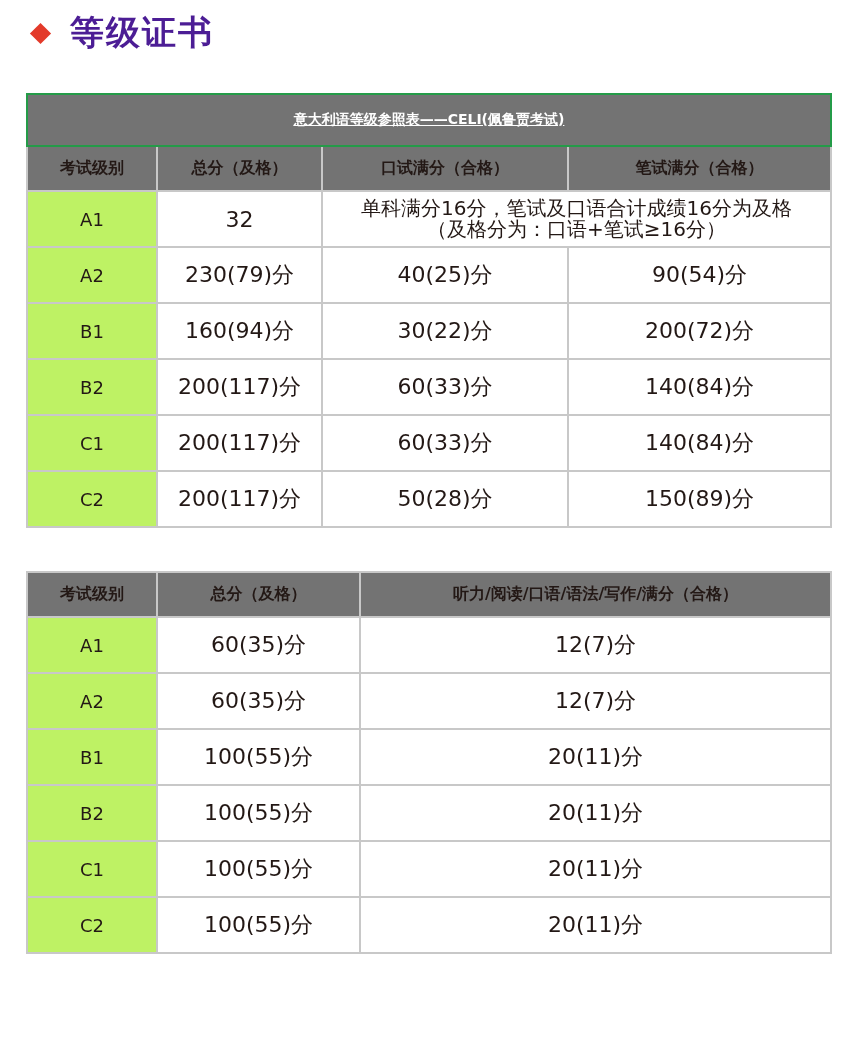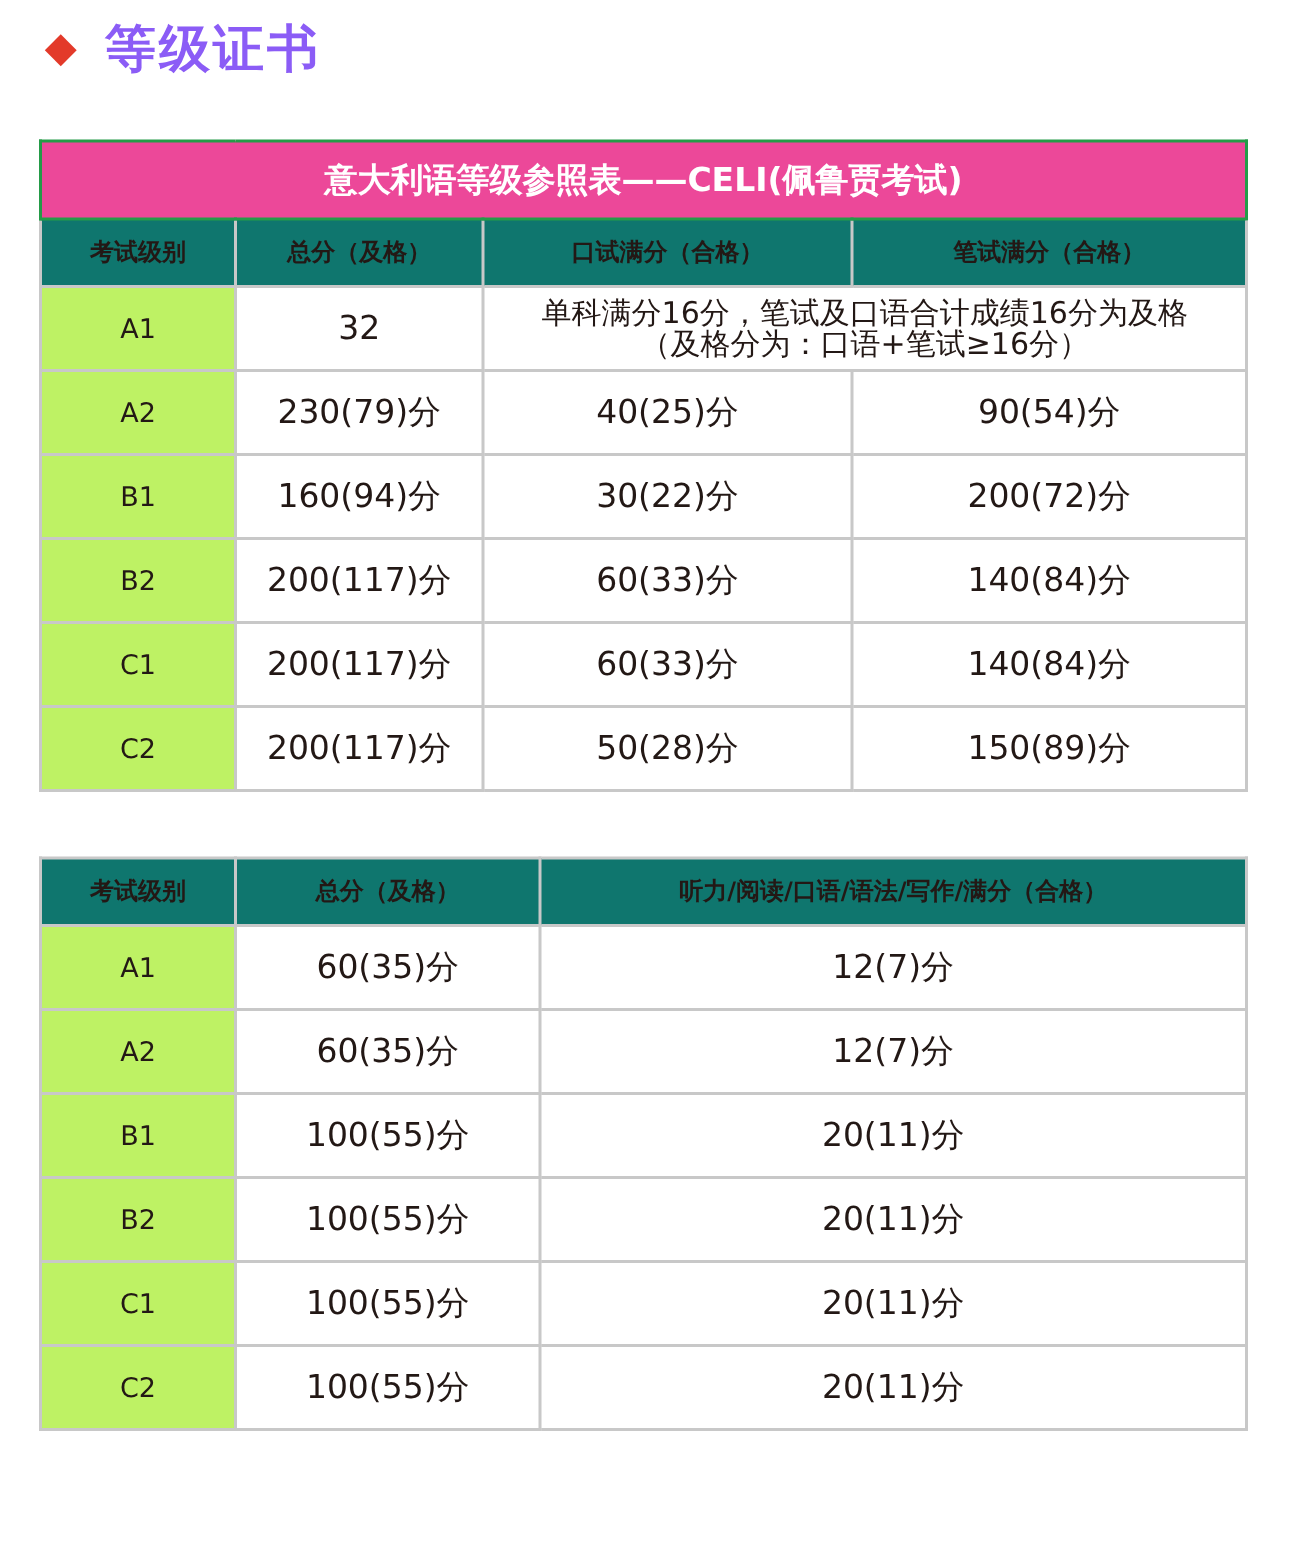--- a/index.html
+++ b/index.html
@@ -9,36 +9,36 @@
   }
   .heading {
     position: absolute; left: 30px; top: 8px; height: 50px;
     display: flex; align-items: center;
   }
   .diamond {
     width: 15px; height: 15px; background: #e33a2a; transform: rotate(45deg);
     margin-right: 22px; margin-left: 3px;
   }
   .heading-text {
-    font-size: 34px; font-weight: bold; color: #8b5cf6; letter-spacing: 2px;
+    font-size: 34px; font-weight: bold; color: #4c1d95; letter-spacing: 2px;
   }
   .tbl {
     position: absolute; left: 26px; width: 804px;
     border-collapse: collapse; table-layout: fixed;
   }
   .tbl td, .tbl th {
     border: 2px solid #c8c8c8; text-align: center; vertical-align: middle;
     padding: 0; font-size: 22px;
   }
   .tbl .title-row th {
-    background: #ec4899; color: #ffffff; font-size: 22px; font-weight: bold;
-    height: 50px; border-color: #249b48;
+    background: #737373; color: #ffffff; font-size: 14px; font-weight: bold;
+    height: 50px; border-color: #249b48; text-decoration: underline;
   }
   .tbl .hdr-row th {
-    background: #0f766e; font-size: 16px; font-weight: bold; color: #231815; height: 43px;
+    background: #737373; font-size: 16px; font-weight: bold; color: #231815; height: 43px;
   }
   .tbl td.level { background: #bef264; font-size: 18px; }
   .tbl td { height: 54px; background: #ffffff; }
   .tbl td.note { font-size: 20px; line-height: 21px; }
   #t1 { top: 93px; }
   #t2 { top: 571px; }
 </style>
 </head>
 <body>
 

